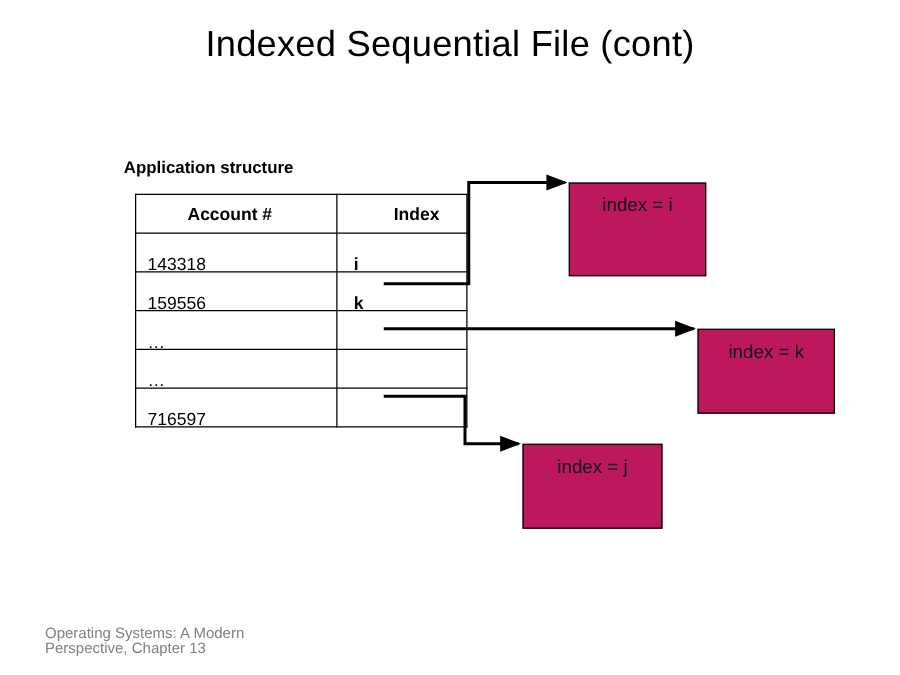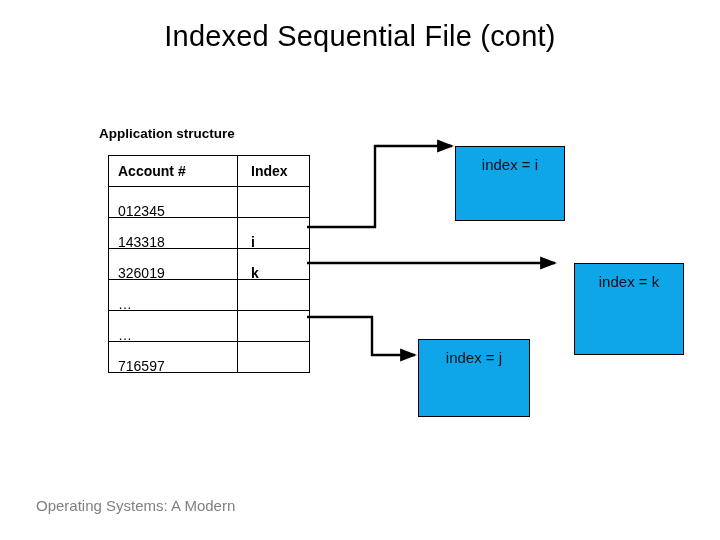--- a/index.html
+++ b/index.html
@@ -71,21 +71,21 @@
 
   #account-table td .cell-txt {
     display: block;
     padding-left: 9px;
     font-size: 14px;
     line-height: 15px;
     position: relative;
     top: 2px;
     white-space: nowrap;
   }
-  #account-table tr.head-row td { vertical-align: middle; }
+  #account-table tr.head-row td { vertical-align: middle; padding-left: 32px; }
   #account-table tr.head-row td .cell-txt {
     font-weight: bold;
     font-size: 14px;
     position: static;
     line-height: 16px;
   }
   #account-table td.col-idx .cell-txt {
     padding-left: 13px;
     font-weight: bold;
   }
@@ -98,47 +98,47 @@
   #connectors {
     position: absolute;
     left: 0; top: 0;
     width: 720px; height: 540px;
     pointer-events: none;
   }
 
   
   .index-box {
     position: absolute;
-    background: #0ea5e9;
+    background: #be185d;
     border: 1.5px solid #000000;
     box-sizing: border-box;
     padding-left: 17px;
   }
   .index-box .box-label {
     display: block;
     position: absolute;
     left: 0;
     top: 9px;
     width: 100%;
     text-align: center;
     font-size: 15px;
     color: #101018;
     white-space: nowrap;
   }
   #index-box-i { left: 455px; top: 146px; width: 110px; height: 75px; }
-  #index-box-k { left: 558px; top: 263px; width: 110px; height: 92px; margin-left: 16px; }
-  #index-box-j { left: 418px; top: 339px; width: 112px; height: 78px; }
+  #index-box-k { left: 558px; top: 263px; width: 110px; height: 68px; }
+  #index-box-j { left: 418px; top: 355px; width: 112px; height: 68px; }
 
   
   #footer-citation {
     position: absolute;
     left: 36px;
     top: 500px;
     width: 260px;
-    font-size: 15px;
+    font-size: 12px;
     line-height: 12px;
     color: #808080;
   }
 </style>
 </head>
 <body>
 
 <div id="slide">
 
   <div id="slide-title">Indexed Sequential File (cont)</div>
@@ -150,37 +150,29 @@
       <tr class="head-row">
         <td class="col-acct">
           <span class="cell-txt">Account #</span>
         </td>
         <td class="col-idx">
           <span class="cell-txt">Index</span>
         </td>
       </tr>
       <tr>
         <td class="col-acct">
-          <span class="cell-txt">012345</span>
-        </td>
-        <td class="col-idx">
-          <span class="cell-txt"></span>
-        </td>
-      </tr>
-      <tr>
-        <td class="col-acct">
           <span class="cell-txt">143318</span>
         </td>
         <td class="col-idx">
           <span class="cell-txt">i</span>
         </td>
       </tr>
       <tr>
         <td class="col-acct">
-          <span class="cell-txt">326019</span>
+          <span class="cell-txt">159556</span>
         </td>
         <td class="col-idx">
           <span class="cell-txt">k</span>
         </td>
       </tr>
       <tr>
         <td class="col-acct">
           <span class="cell-txt ellipsis-txt">…</span>
         </td>
         <td class="col-idx">
@@ -227,15 +219,16 @@
   <div class="index-box" id="index-box-k">
     <span class="box-label">index = k</span>
   </div>
 
   <div class="index-box" id="index-box-j">
     <span class="box-label">index = j</span>
   </div>
 
   <div id="footer-citation">
     <div>Operating Systems: A Modern</div>
+    <div>Perspective, Chapter 13</div>
   </div>
 
 </div>
 
 </body></html>

